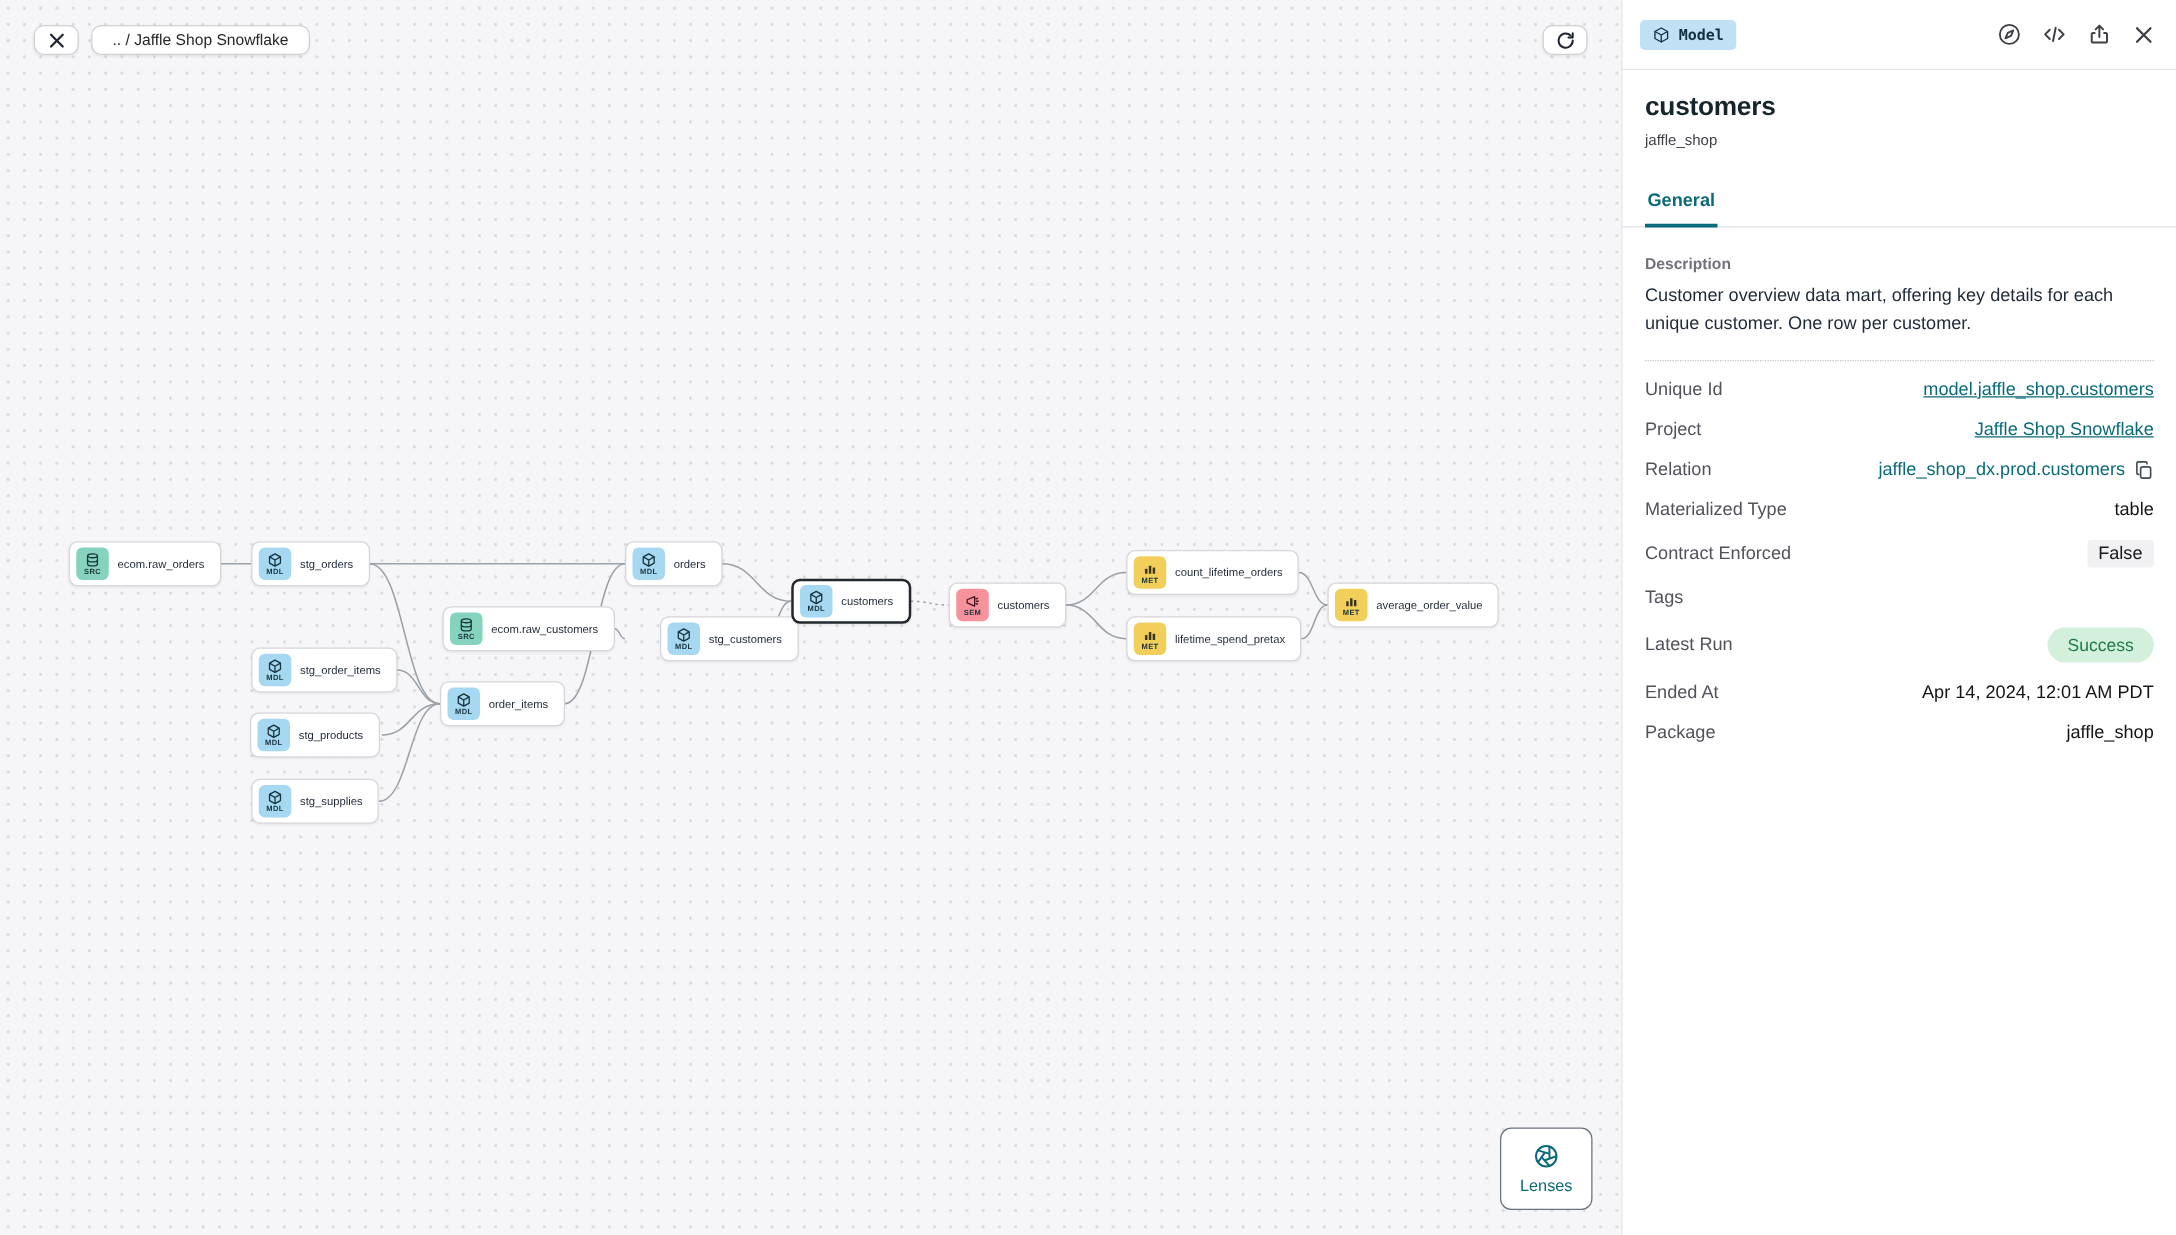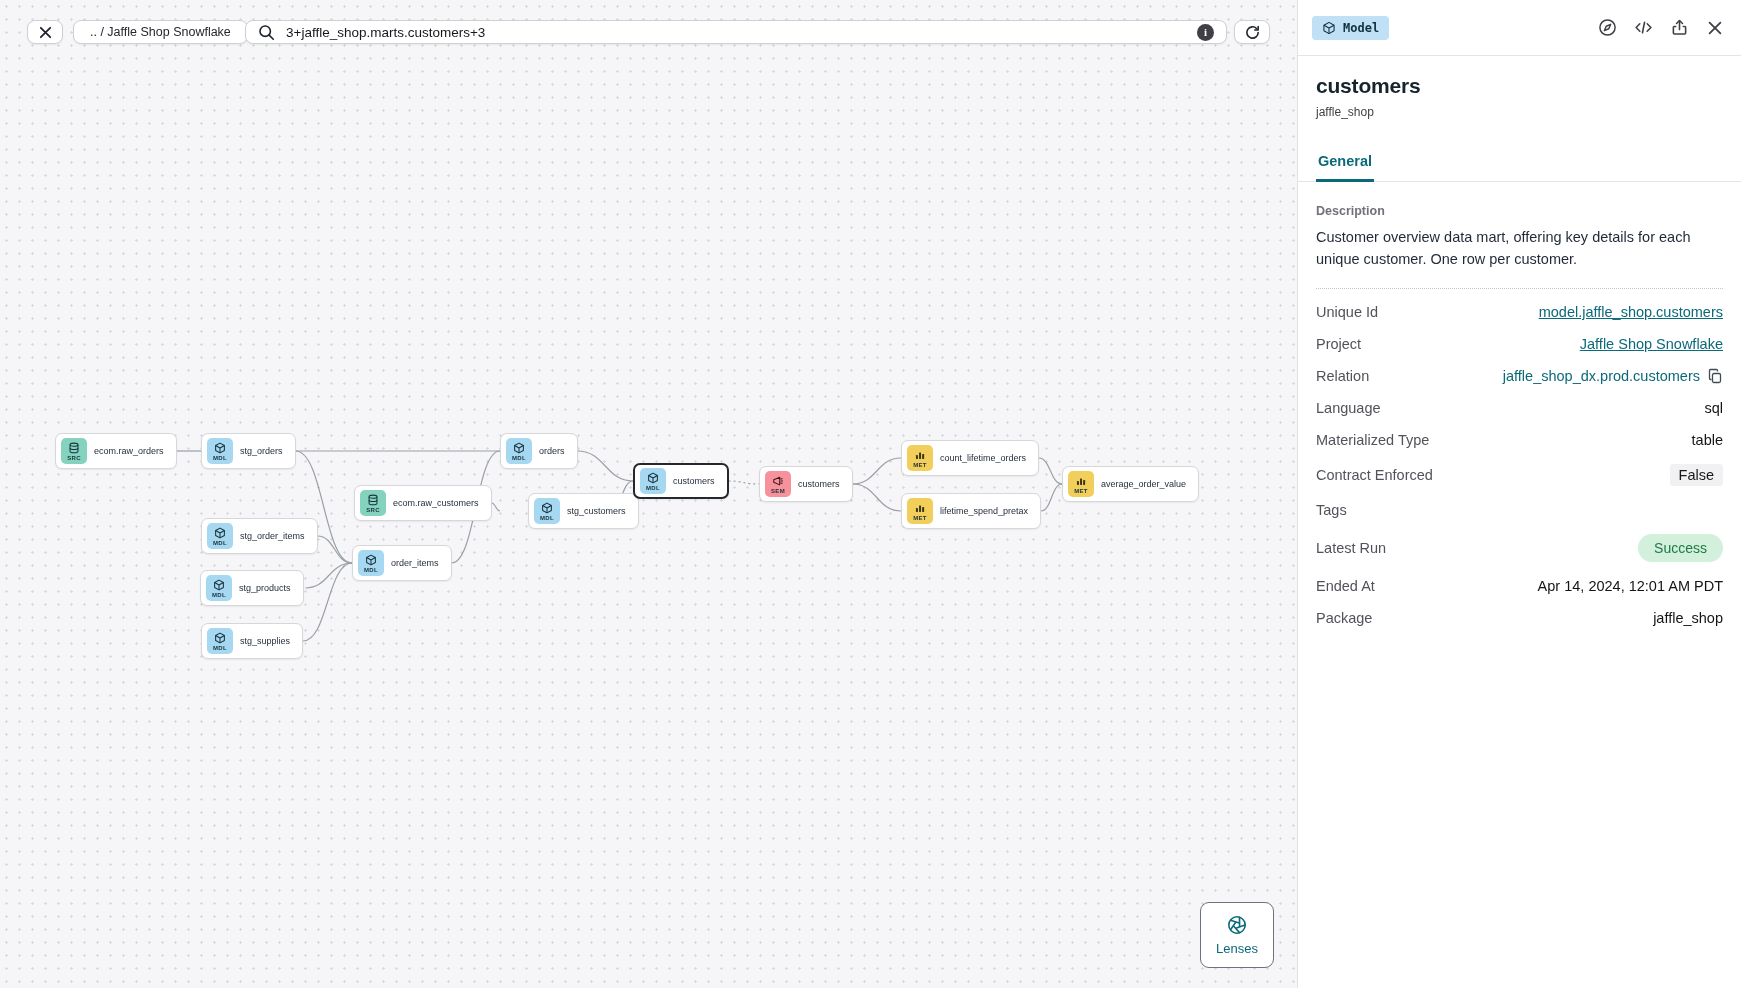--- a/index.html
+++ b/index.html
@@ -269,30 +269,20 @@
         <svg width="15" height="15" viewBox="0 0 16 16" fill="none" stroke="#1f2430" stroke-width="1.9" stroke-linecap="round">
             <path d="M3 3l10 10M13 3L3 13"></path>
           </svg>
       </span>
     </div>
 
     <div id="breadcrumb" class="chip-btn">
       <span>.. / Jaffle Shop Snowflake</span>
     </div>
 
-    <div id="searchbar" class="chip-btn">
-      <span style="display:flex">
-        <svg width="17" height="17" viewBox="0 0 17 17" fill="none" stroke="#1f2430" stroke-width="1.6" stroke-linecap="round">
-            <circle cx="7.2" cy="7.2" r="5.2"></circle>
-            <path d="M11.1 11.1L15.3 15.3"></path>
-          </svg>
-      </span>
-      <input id="search-input" value="3+jaffle_shop.marts.customers+3" style="">
-      <span id="info-icon">i</span>
-    </div>
 
     <div id="refresh-btn" class="chip-btn">
       <span style="display:flex">
         <svg width="17" height="17" viewBox="0 0 18 18" fill="none" stroke="#1f2430" stroke-width="1.7" stroke-linecap="round" stroke-linejoin="round">
             <path d="M15 9a6 6 0 1 1-1.7-4.2"></path>
             <path d="M15 2.8v3.6h-3.6"></path>
           </svg>
       </span>
     </div>
 
@@ -379,24 +369,20 @@
               <span>jaffle_shop_dx.prod.customers</span>
               <button class="copy-btn">
                 <svg width="16" height="16" viewBox="0 0 16 16" fill="none" stroke="currentColor" stroke-width="1.3" stroke-linejoin="round">
                   <rect x="5.5" y="5.5" width="8" height="9" rx="1.5"></rect>
                   <path d="M10.5 3.5v-1a1 1 0 0 0-1-1h-6a1 1 0 0 0-1 1v8a1 1 0 0 0 1 1h1"></path>
                 </svg>
               </button>
             </span>
           </div>
           <div class="field-row">
-            <span class="f-label">Language</span>
-            <span class="f-value">sql</span>
-          </div>
-          <div class="field-row">
             <span class="f-label">Materialized Type</span>
             <span class="f-value">table</span>
           </div>
           <div class="field-row">
             <span class="f-label">Contract Enforced</span>
             <span class="f-value f-chip">False</span>
           </div>
           <div class="field-row">
             <span class="f-label">Tags</span>
             <span class="f-value"></span>

